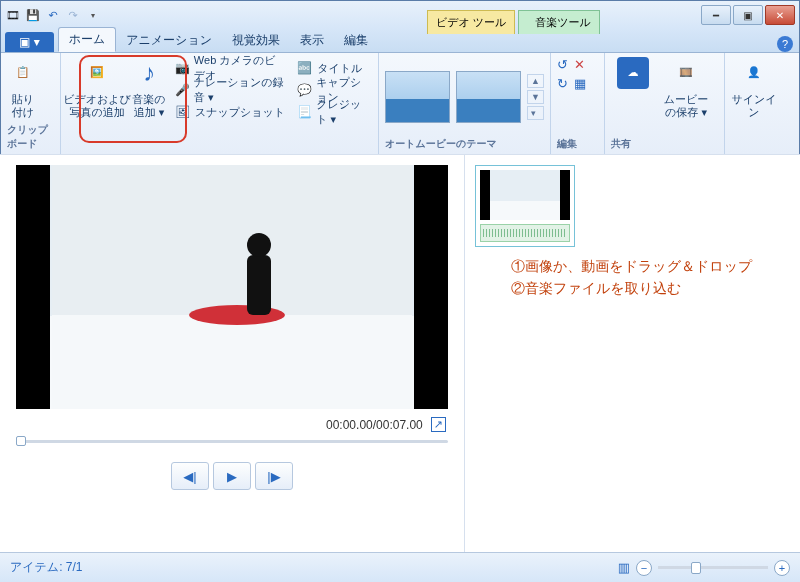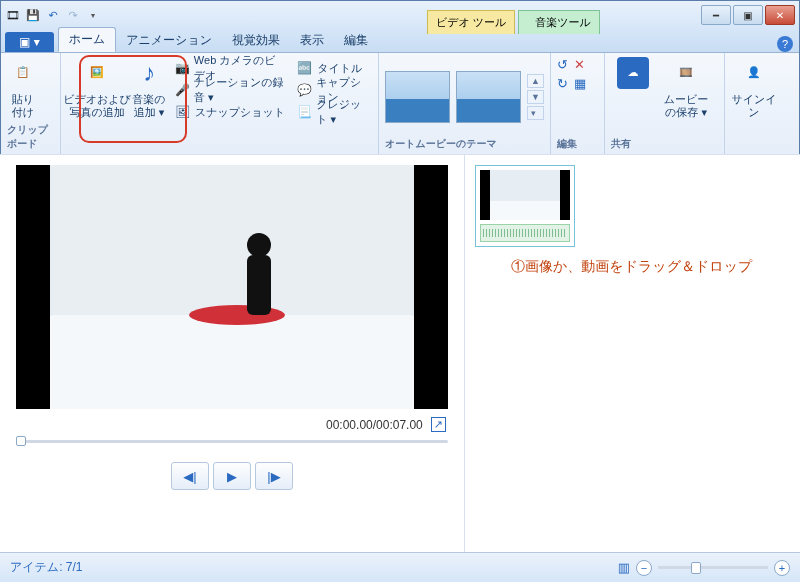--- a/index.html
+++ b/index.html
@@ -236,20 +236,21 @@
 
   <div class="timeline">
     <div class="clip">
       <div class="cv">
         <div class="cpic"></div>
       </div>
       <div class="audio"></div>
     </div>
     <div class="notes">
       <div>①画像か、動画をドラッグ＆ドロップ</div>
+      <div>②音楽ファイルを取り込む</div>
     </div>
   </div>
 </div>
 
 <div class="status">
   <span>アイテム: 7/1</span>
   <div class="zoom">
     <span style="font-size:13px">▥</span>
     <div class="zbtn">−</div>
     <div class="zt"></div>

